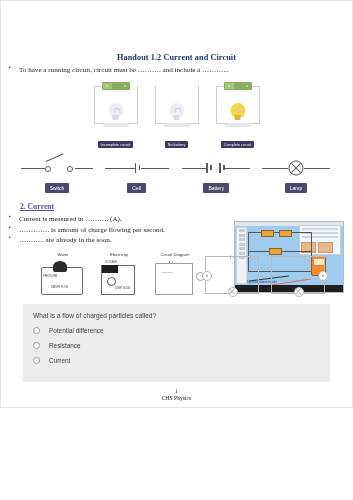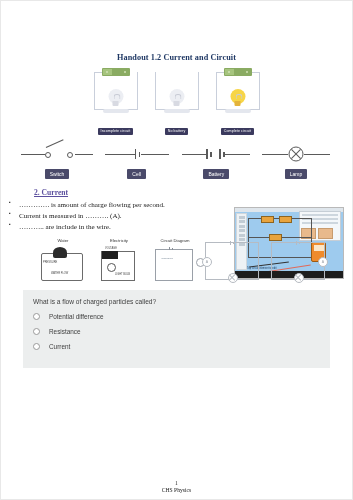--- a/index.html
+++ b/index.html
@@ -1,26 +1,26 @@
 <!DOCTYPE html>
 <html><head>
 <meta charset="utf-8">
 <style>
   html,body{margin:0;padding:0;background:#ffffff;}
   body{width:353px;height:500px;overflow:hidden;
        font-family:"Liberation Serif", serif;}
-  .page{position:relative;width:353px;height:500px;background:#fff;
+  .page{position:relative;width:353px;height:408px;background:#fff;
         border:1px solid #e8e8e8;box-sizing:border-box;}
   .inner{position:absolute;left:8px;top:0;right:8px;}
 
   .doc-title{text-align:center;margin-top:52px;font-size:8.2px;
              font-weight:bold;color:#1f3864;letter-spacing:.1px;}
   .h-section{font-size:7.6px;font-weight:bold;color:#1f3864;
              text-decoration:underline;margin:8px 0 0 4px;}
-  .h-section.purple{color:#5b4f9e;margin-left:25px;}
+  .h-section.purple{color:#5b4f9e;margin-left:11px;}
   .h-example{font-size:8px;color:#6b7a2f;text-decoration:underline;
              margin:7px 0 4px 14px;font-weight:normal;}
 
   ul.bul{list-style:none;margin:4px 0 0 0;padding:0;}
   ul.bul li{position:relative;padding-left:10px;margin-bottom:1px;
             font-size:7.1px;color:#1a1a1a;line-height:1.38;}
   ul.bul li:before{content:"▪";position:absolute;left:0;top:-1px;
                    font-size:5px;color:#333;}
   .b1{margin-left:36px;margin-top:5px;}
   .b2{margin-left:30px;width:218px;}
@@ -166,20 +166,23 @@
 </style>
 </head>
 <body>
 
 <div class="page">
  <div class="inner">
 
   <div class="doc-title">Handout 1.2  Current and Circuit</div>
 
 
+  <ul class="bul b1">
+    <li>To have a running circuit, circuit must be ………. and include a ………...</li>
+  </ul>
 
   <div class="bulbrow">
     <div class="bulbcell">
       <div class="bulbframe">
         <div class="uwire"></div>
             <div class="topleft"></div>
         <div class="batt">
               <i></i>
               <u class="l"></u>
               <u class="r"></u>
@@ -266,23 +269,23 @@
         <div class="wire" style="right:4px;width:26px"></div>
       </div>
       <span class="symlabel">Lamp</span>
     </div>
   </div>
 
   <div class="h-section purple">2. Current</div>
 
   <div class="curwrap">
     <ul class="bul b2">
+      <li>Current is measured in ………. (A).</li>
       <li>…………. is amount of charge flowing per second.</li>
-      <li>Current is measured in ………. (A).</li>
-      <li>……….. are include in the wire.</li>
+      <li>……….. are already in the soon.</li>
     </ul>
 
     <div class="shot">
       <div class="topbar"></div>
       <div class="ltool">
         <i></i>
             <i></i>
             <i></i>
             <i></i>
             <i></i>

